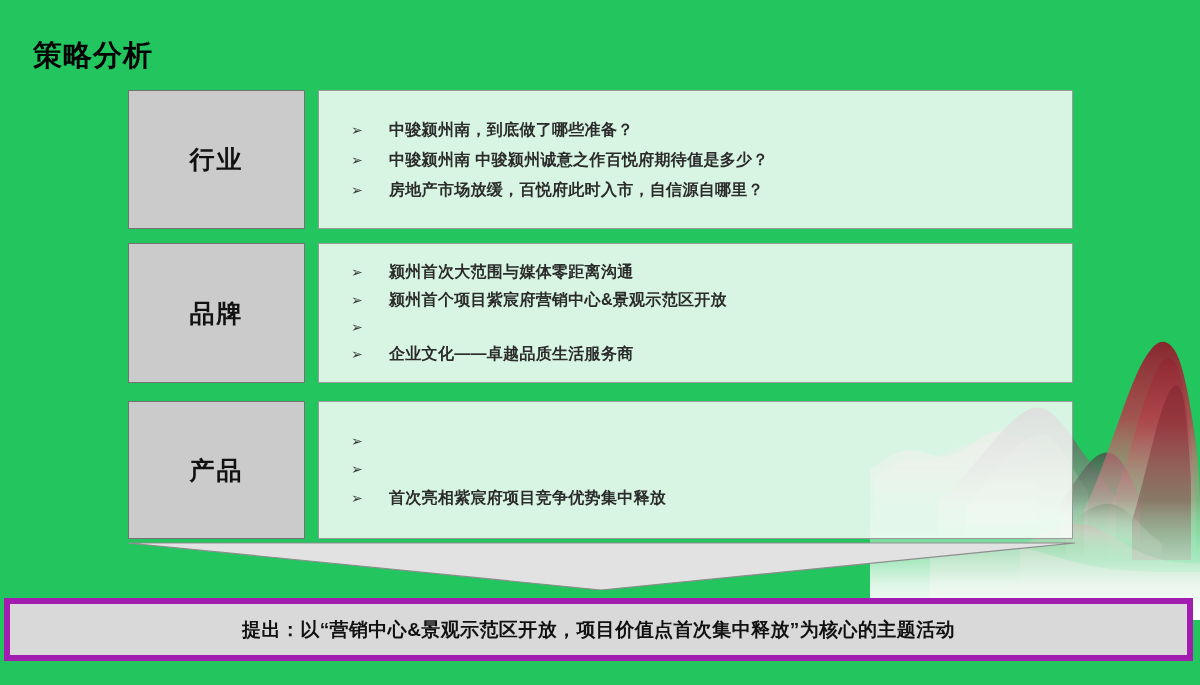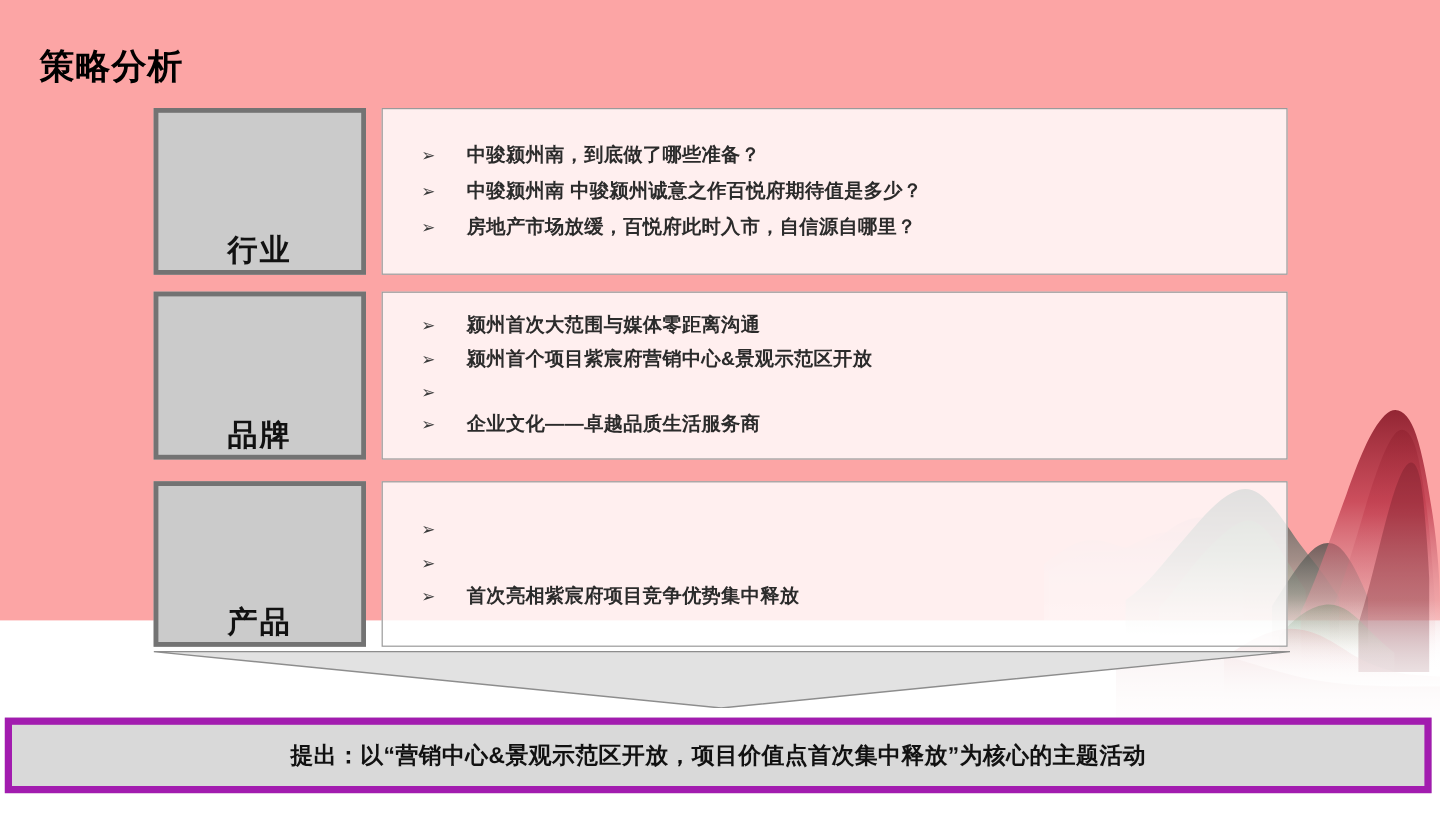--- a/index.html
+++ b/index.html
@@ -8,22 +8,22 @@
     width: 1200px;
     height: 685px;
     background: #ffffff;
     font-family: "Liberation Sans", "DejaVu Sans", sans-serif;
     overflow: hidden;
   }
 
   #slide {
     position: relative;
     width: 1200px;
-    height: 517px;
-    background: #fca5a5;
+    height: 685px;
+    background: #22c55e;
   }
 
   
   #mountain-art {
     position: absolute;
     right: 0;
     top: 300px;
     width: 330px;
     height: 320px;
     pointer-events: none;
@@ -53,23 +53,23 @@
   #row-1 { top: 243px; height: 140px; }
   #row-2 { top: 401px; height: 138px; }
 
   .cat-box {
     position: absolute;
     left: 0;
     top: 0;
     width: 177px;
     height: 100%;
     background: #cbcbcb;
-    border: 4px solid #737373;
-    display: flex;
-    align-items: flex-end;
+    border: 1px solid #737373;
+    display: flex;
+    align-items: center;
     justify-content: center;
   }
   .cat-label {
     font-size: 25px;
     font-weight: bold;
     color: #111111;
     letter-spacing: 2px;
   }
 
   .items-box {

